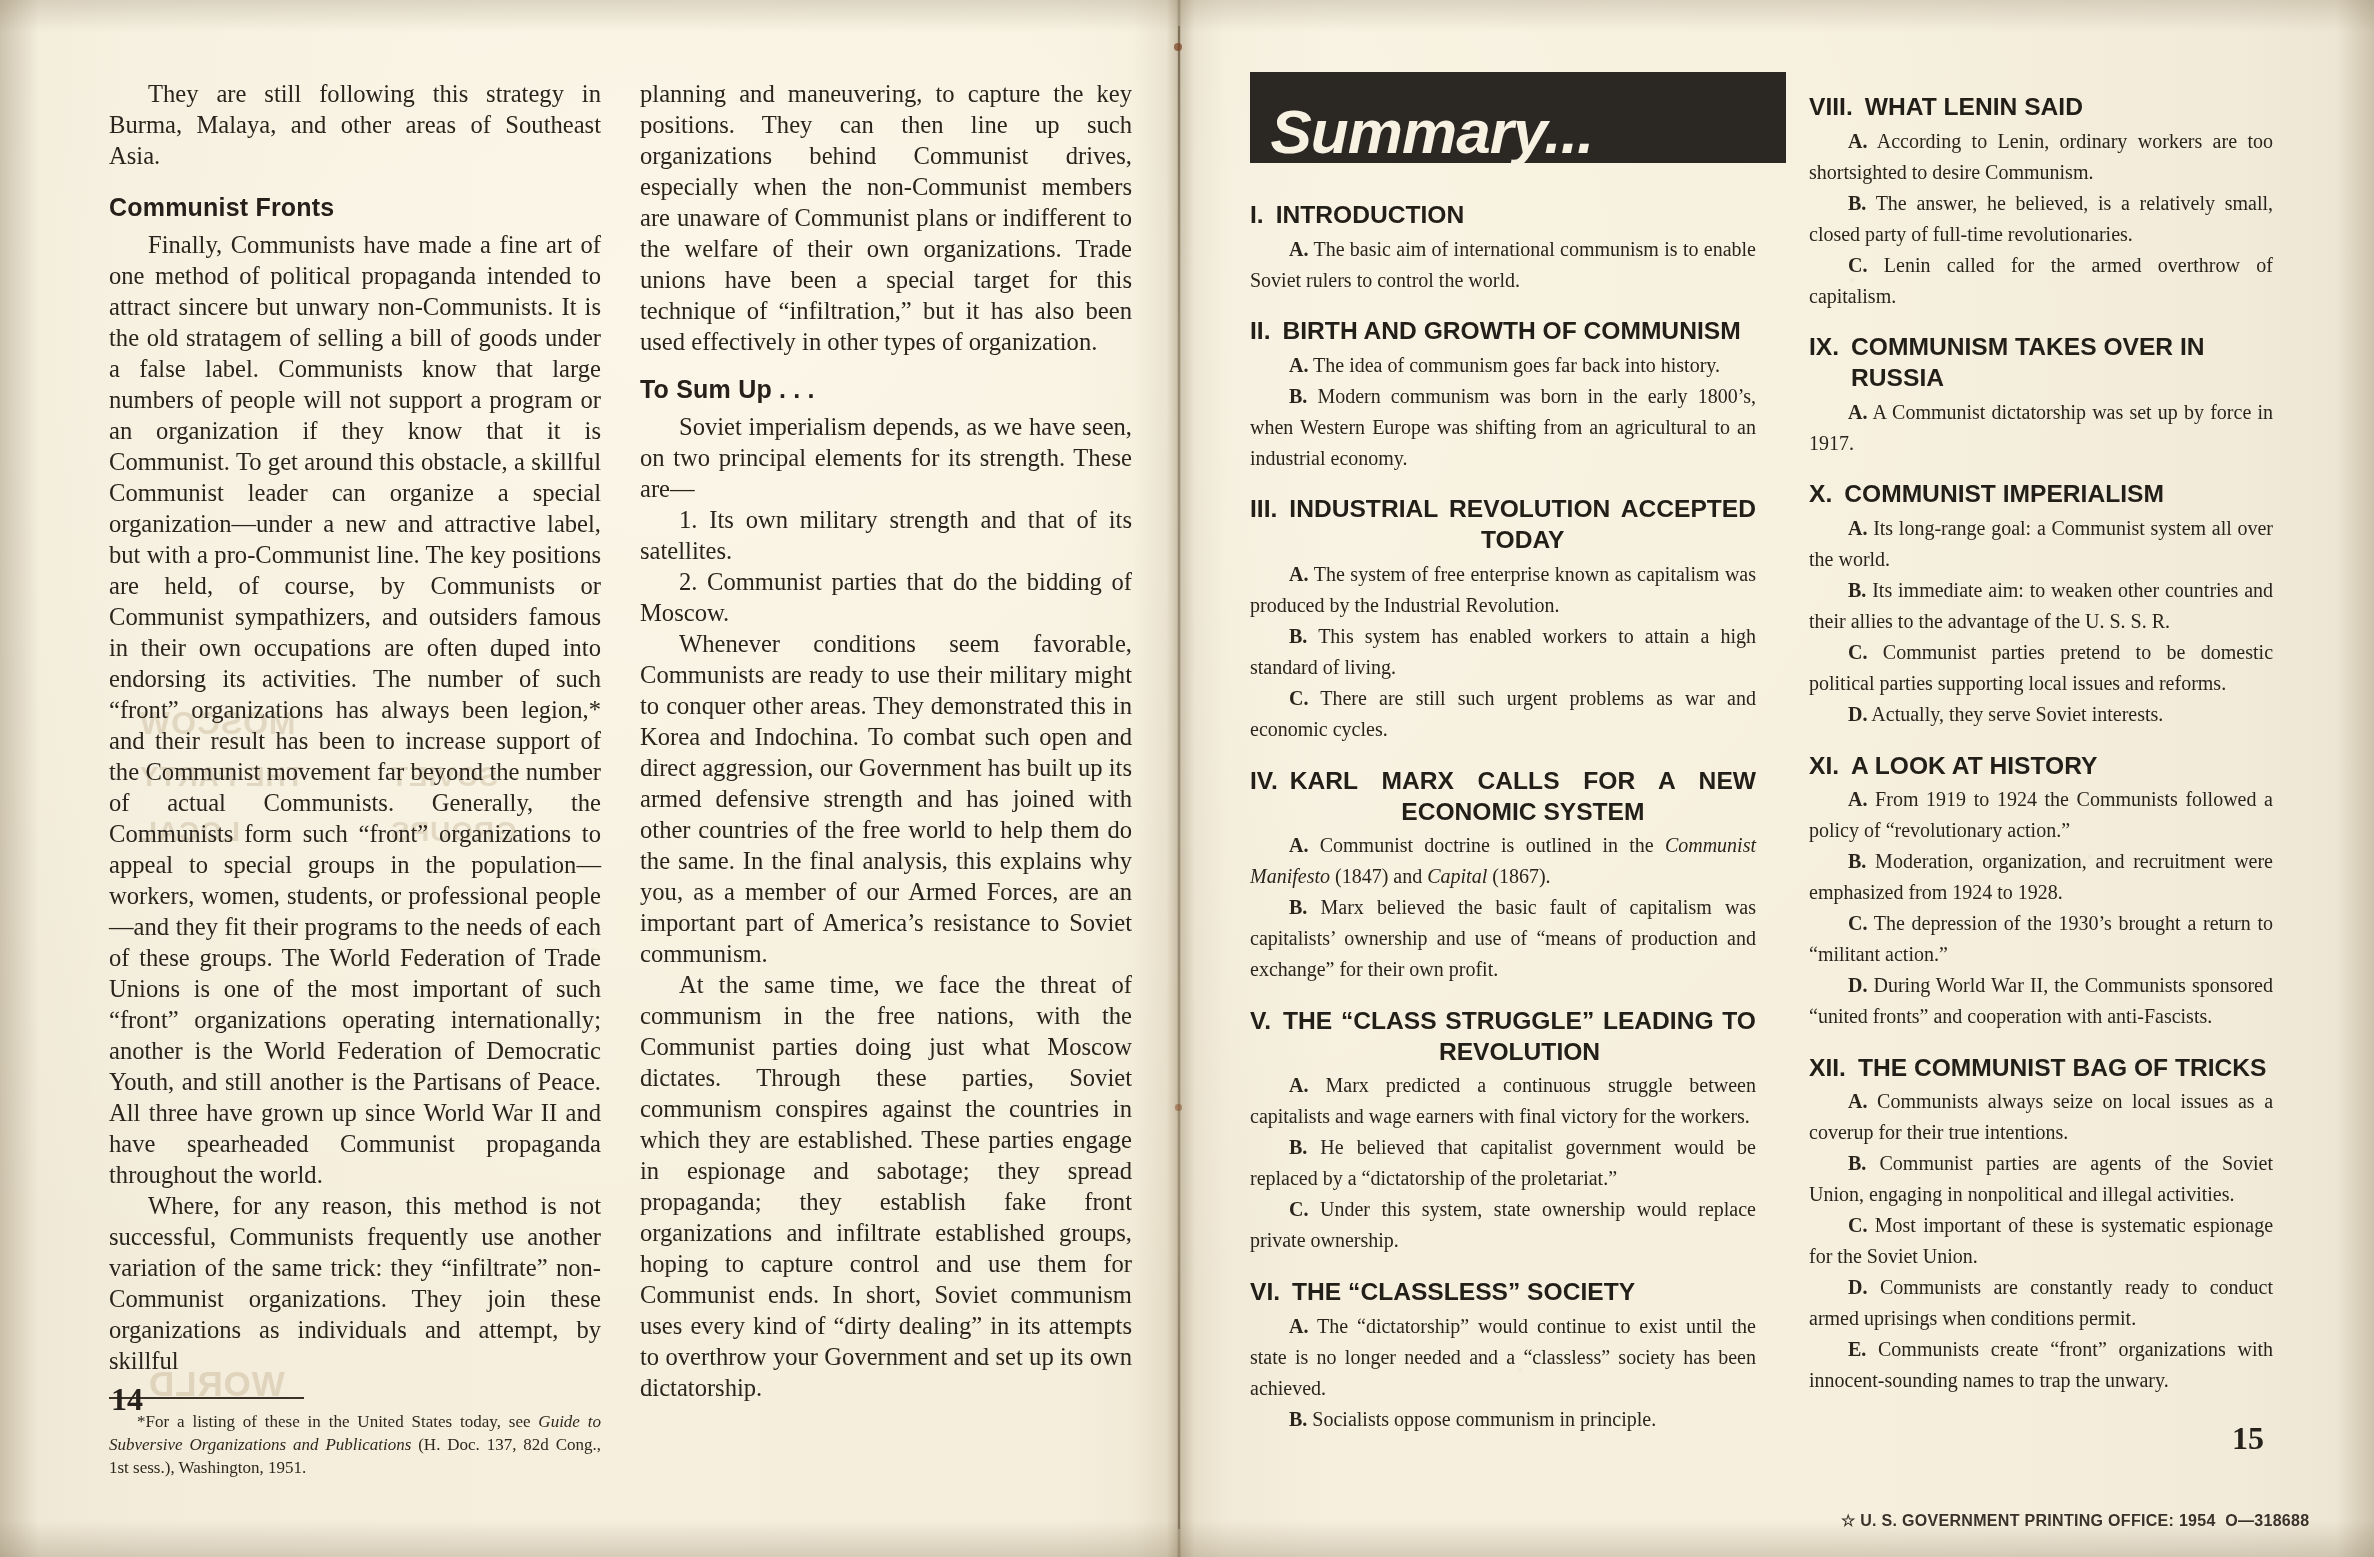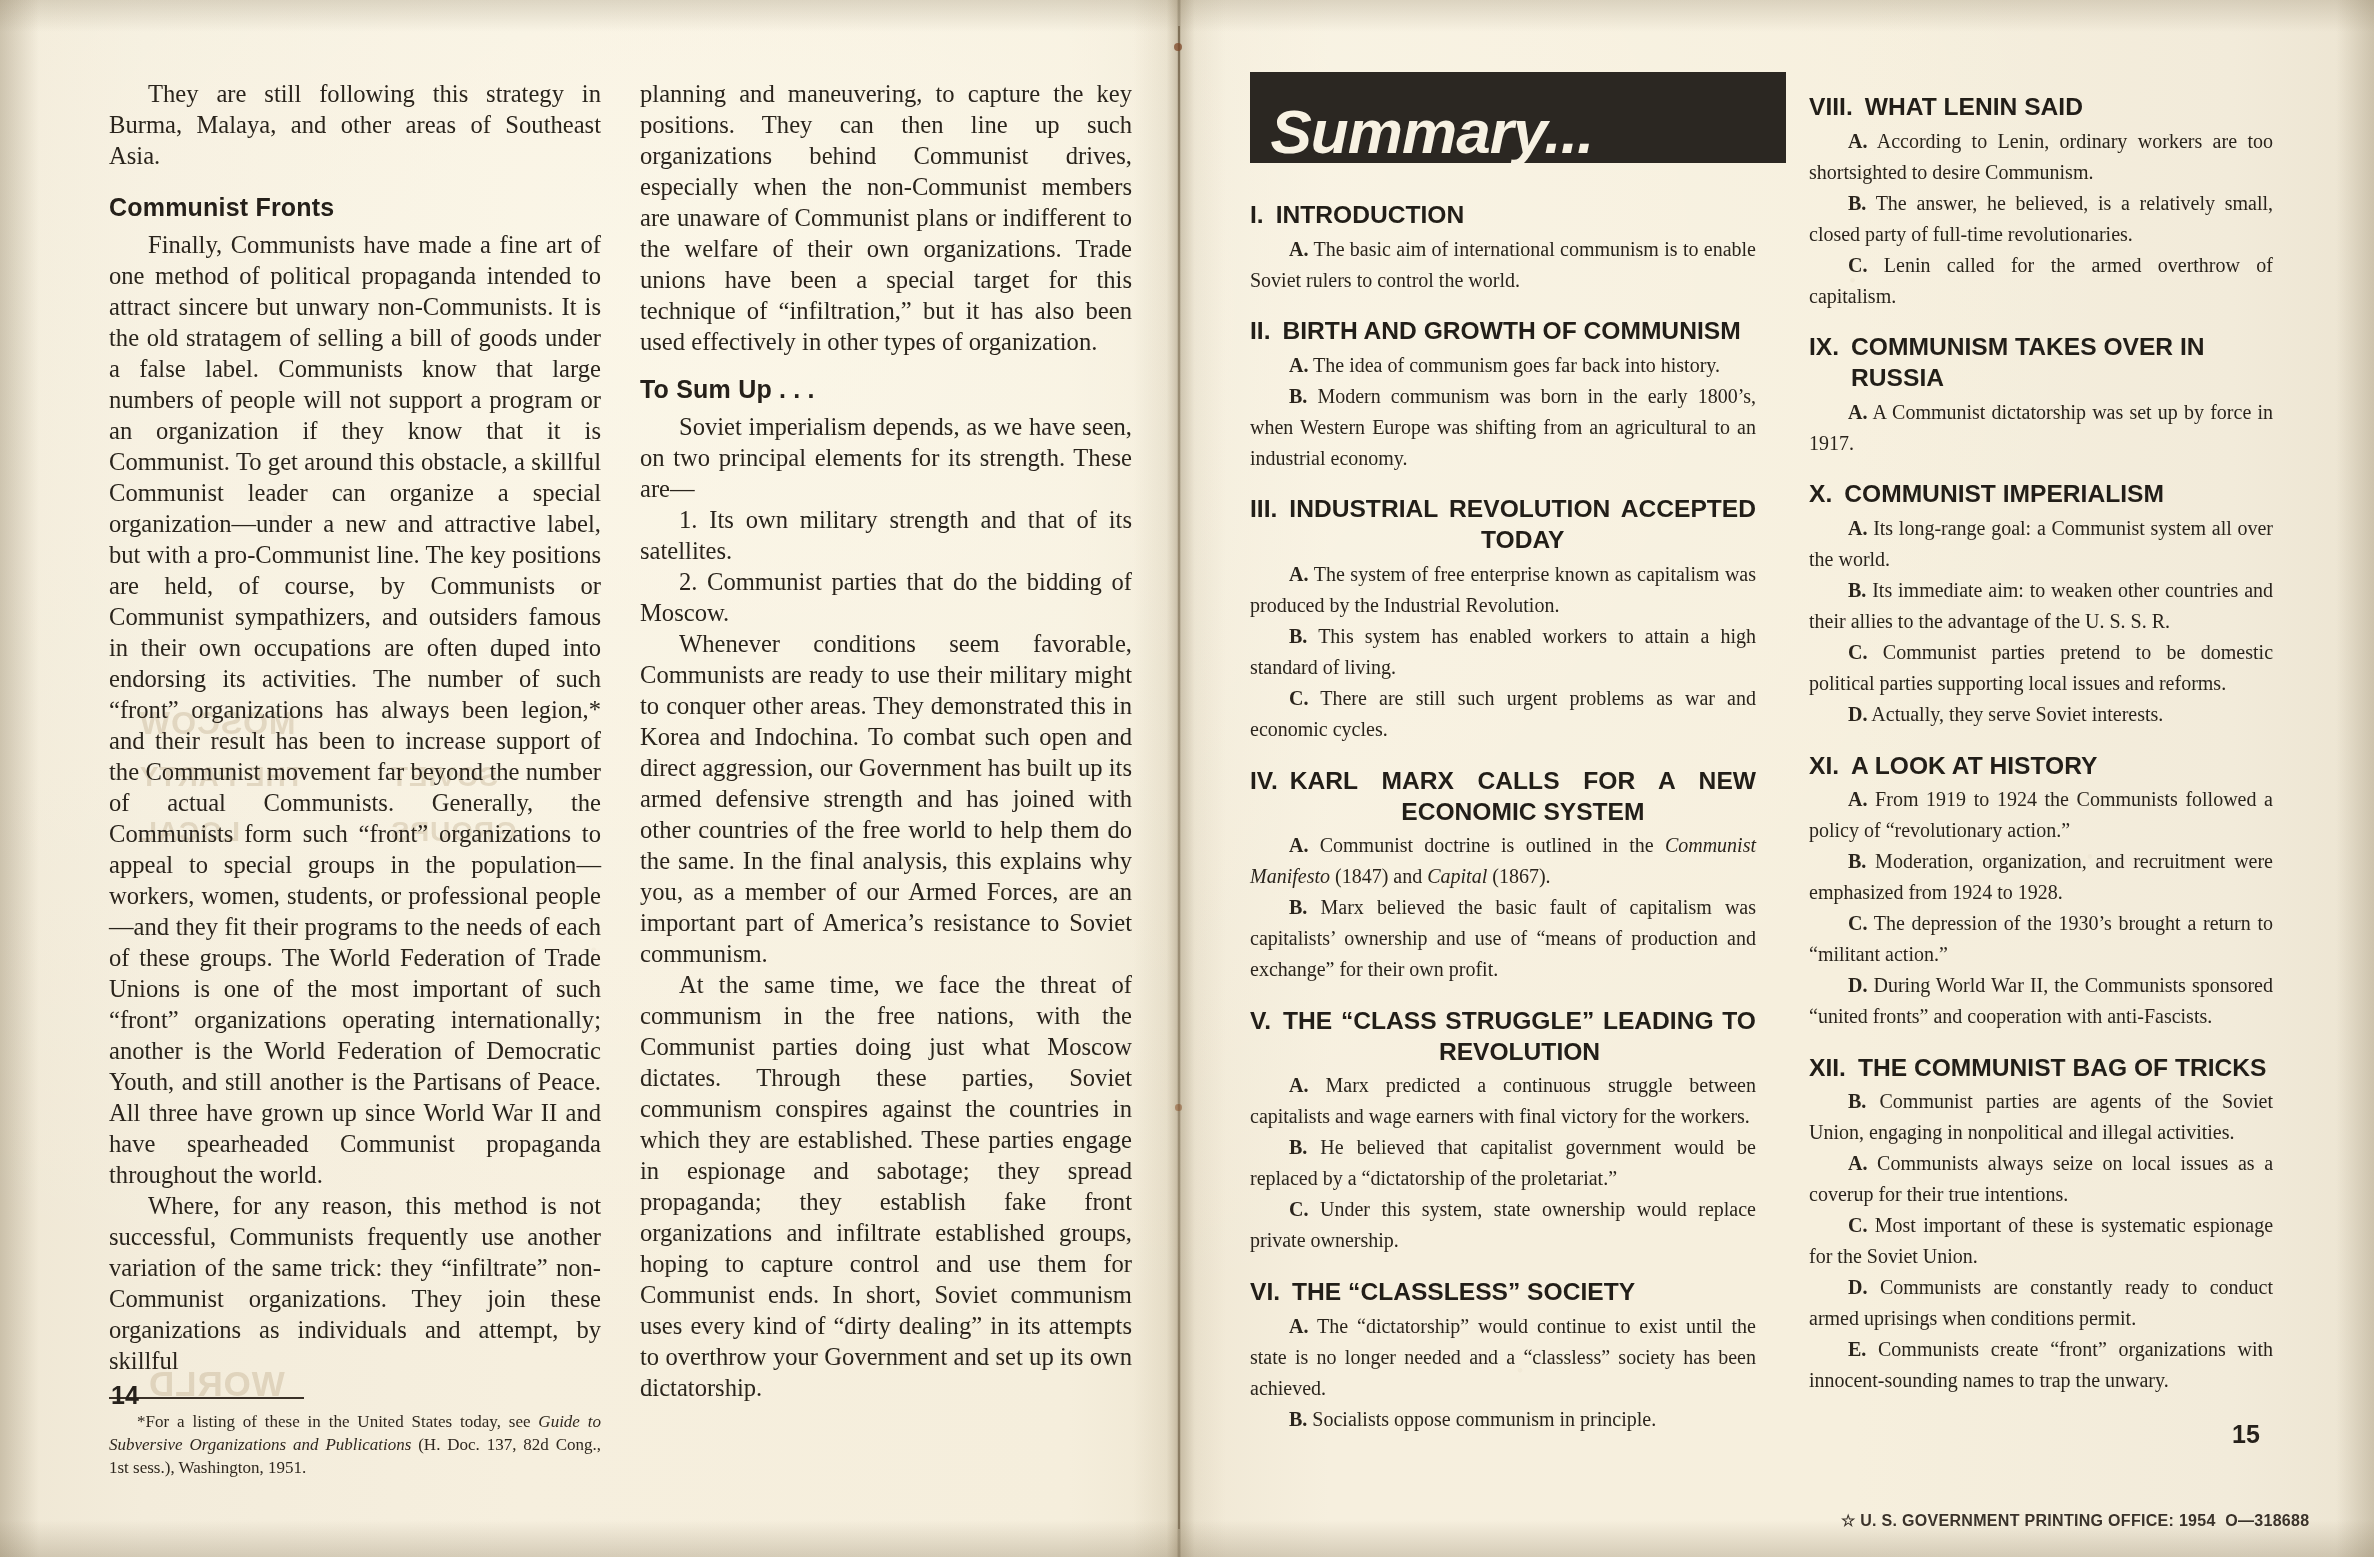--- a/index.html
+++ b/index.html
@@ -121,22 +121,22 @@
   .sec-item{
     margin:0;text-indent:37px;text-align:justify;
     font-size:20px;line-height:31px;color:#2a241c;
   }
   .sec-item b{font-weight:bold;}
   .sec-item i{}
 
   
   .folio{
     position:absolute;
-    font-family:Liberation Sans, sans-serif;
-    font-weight:bold;font-size:25px;color:#26211b;
+    font-family:Liberation Serif, serif;
+    font-weight:bold;font-size:32px;color:#26211b;
   }
   #folio-left{left:111px;top:1381px;}
   #folio-right{left:2232px;top:1420px;}
   .imprint{
     position:absolute;left:1841px;top:1511px;
     font-family:"Liberation Sans", sans-serif;
     font-weight:bold;font-size:16px;letter-spacing:0.3px;color:#3a322a;
     white-space:nowrap;
   }
   .imprint .star{font-size:16px;margin-right:4.6px;}
@@ -256,22 +256,22 @@
         <span class="sec-title one-line">A LOOK AT HISTORY</span>
       </div>
       <p class="sec-item"><b>A.</b> <span>From 1919 to 1924 the Communists followed a policy of “revolutionary action.”</span></p>
       <p class="sec-item"><b>B.</b> <span>Moderation, organization, and recruitment were emphasized from 1924 to 1928.</span></p>
       <p class="sec-item"><b>C.</b> <span>The depression of the 1930’s brought a return to “militant action.”</span></p>
       <p class="sec-item"><b>D.</b> <span>During World War II, the Communists sponsored “united fronts” and cooperation with anti-Fascists.</span></p>
       <div class="sec-h">
         <span class="sec-num">XII.</span>
         <span class="sec-title one-line">THE COMMUNIST BAG OF TRICKS</span>
       </div>
+      <p class="sec-item"><b>A.</b> <span>Communists always seize on local issues as a coverup for their true intentions.</span></p>
       <p class="sec-item"><b>B.</b> <span>Communist parties are agents of the Soviet Union, engaging in nonpolitical and illegal activities.</span></p>
-      <p class="sec-item"><b>A.</b> <span>Communists always seize on local issues as a coverup for their true intentions.</span></p>
       <p class="sec-item"><b>C.</b> <span>Most important of these is systematic espionage for the Soviet Union.</span></p>
       <p class="sec-item"><b>D.</b> <span>Communists are constantly ready to conduct armed uprisings when conditions permit.</span></p>
       <p class="sec-item"><b>E.</b> <span>Communists create “front” organizations with innocent-sounding names to trap the unwary.</span></p>
     </div>
 
   <div class="folio" id="folio-right">15</div>
 
   <div class="imprint">
     <span class="star">☆</span><span>U. S. GOVERNMENT PRINTING OFFICE: 1954</span>&nbsp;&nbsp;<span>O—318688</span>
   </div>

